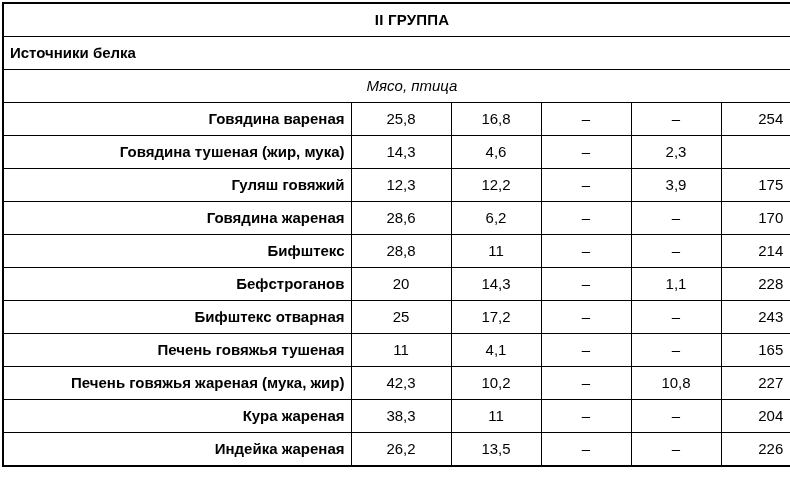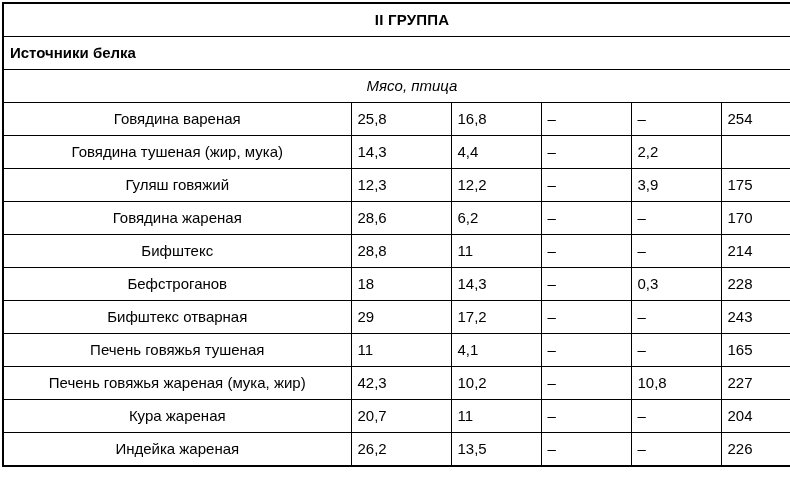--- a/index.html
+++ b/index.html
@@ -54,25 +54,27 @@
     height: 30px;
     text-align: left;
   }
   .subsection td {
     text-align: center;
     font-style: italic;
     font-size: 15px;
     height: 30px;
   }
   .num {
+    text-align: center;
   }
   .name {
-    text-align: center;
+    text-align: right;
     white-space: nowrap;
     overflow: hidden;
+    font-weight: bold;
   }
 </style>
 </head>
 <body>
 
 <div class="sheet">
   <table class="nutrition">
     <colgroup>
       <col class="col-name">
         <col class="col-v1">
@@ -96,23 +98,23 @@
         <td class="name">Говядина вареная</td>
         <td class="num">25,8</td>
         <td class="num">16,8</td>
         <td class="num">–</td>
         <td class="num">–</td>
         <td class="num">254</td>
       </tr>
       <tr>
         <td class="name">Говядина тушеная (жир, мука)</td>
         <td class="num">14,3</td>
-        <td class="num">4,4</td>
+        <td class="num">4,6</td>
         <td class="num">–</td>
-        <td class="num">2,2</td>
+        <td class="num">2,3</td>
         <td class="num"></td>
       </tr>
       <tr>
         <td class="name">Гуляш говяжий</td>
         <td class="num">12,3</td>
         <td class="num">12,2</td>
         <td class="num">–</td>
         <td class="num">3,9</td>
         <td class="num">175</td>
       </tr>
@@ -127,29 +129,29 @@
       <tr>
         <td class="name">Бифштекс</td>
         <td class="num">28,8</td>
         <td class="num">11</td>
         <td class="num">–</td>
         <td class="num">–</td>
         <td class="num">214</td>
       </tr>
       <tr>
         <td class="name">Бефстроганов</td>
-        <td class="num">18</td>
+        <td class="num">20</td>
         <td class="num">14,3</td>
         <td class="num">–</td>
-        <td class="num">0,3</td>
+        <td class="num">1,1</td>
         <td class="num">228</td>
       </tr>
       <tr>
         <td class="name">Бифштекс отварная</td>
-        <td class="num">29</td>
+        <td class="num">25</td>
         <td class="num">17,2</td>
         <td class="num">–</td>
         <td class="num">–</td>
         <td class="num">243</td>
       </tr>
       <tr>
         <td class="name">Печень говяжья тушеная</td>
         <td class="num">11</td>
         <td class="num">4,1</td>
         <td class="num">–</td>
@@ -159,21 +161,21 @@
       <tr>
         <td class="name">Печень говяжья жареная (мука, жир)</td>
         <td class="num">42,3</td>
         <td class="num">10,2</td>
         <td class="num">–</td>
         <td class="num">10,8</td>
         <td class="num">227</td>
       </tr>
       <tr>
         <td class="name">Кура жареная</td>
-        <td class="num">20,7</td>
+        <td class="num">38,3</td>
         <td class="num">11</td>
         <td class="num">–</td>
         <td class="num">–</td>
         <td class="num">204</td>
       </tr>
       <tr>
         <td class="name">Индейка жареная</td>
         <td class="num">26,2</td>
         <td class="num">13,5</td>
         <td class="num">–</td>

